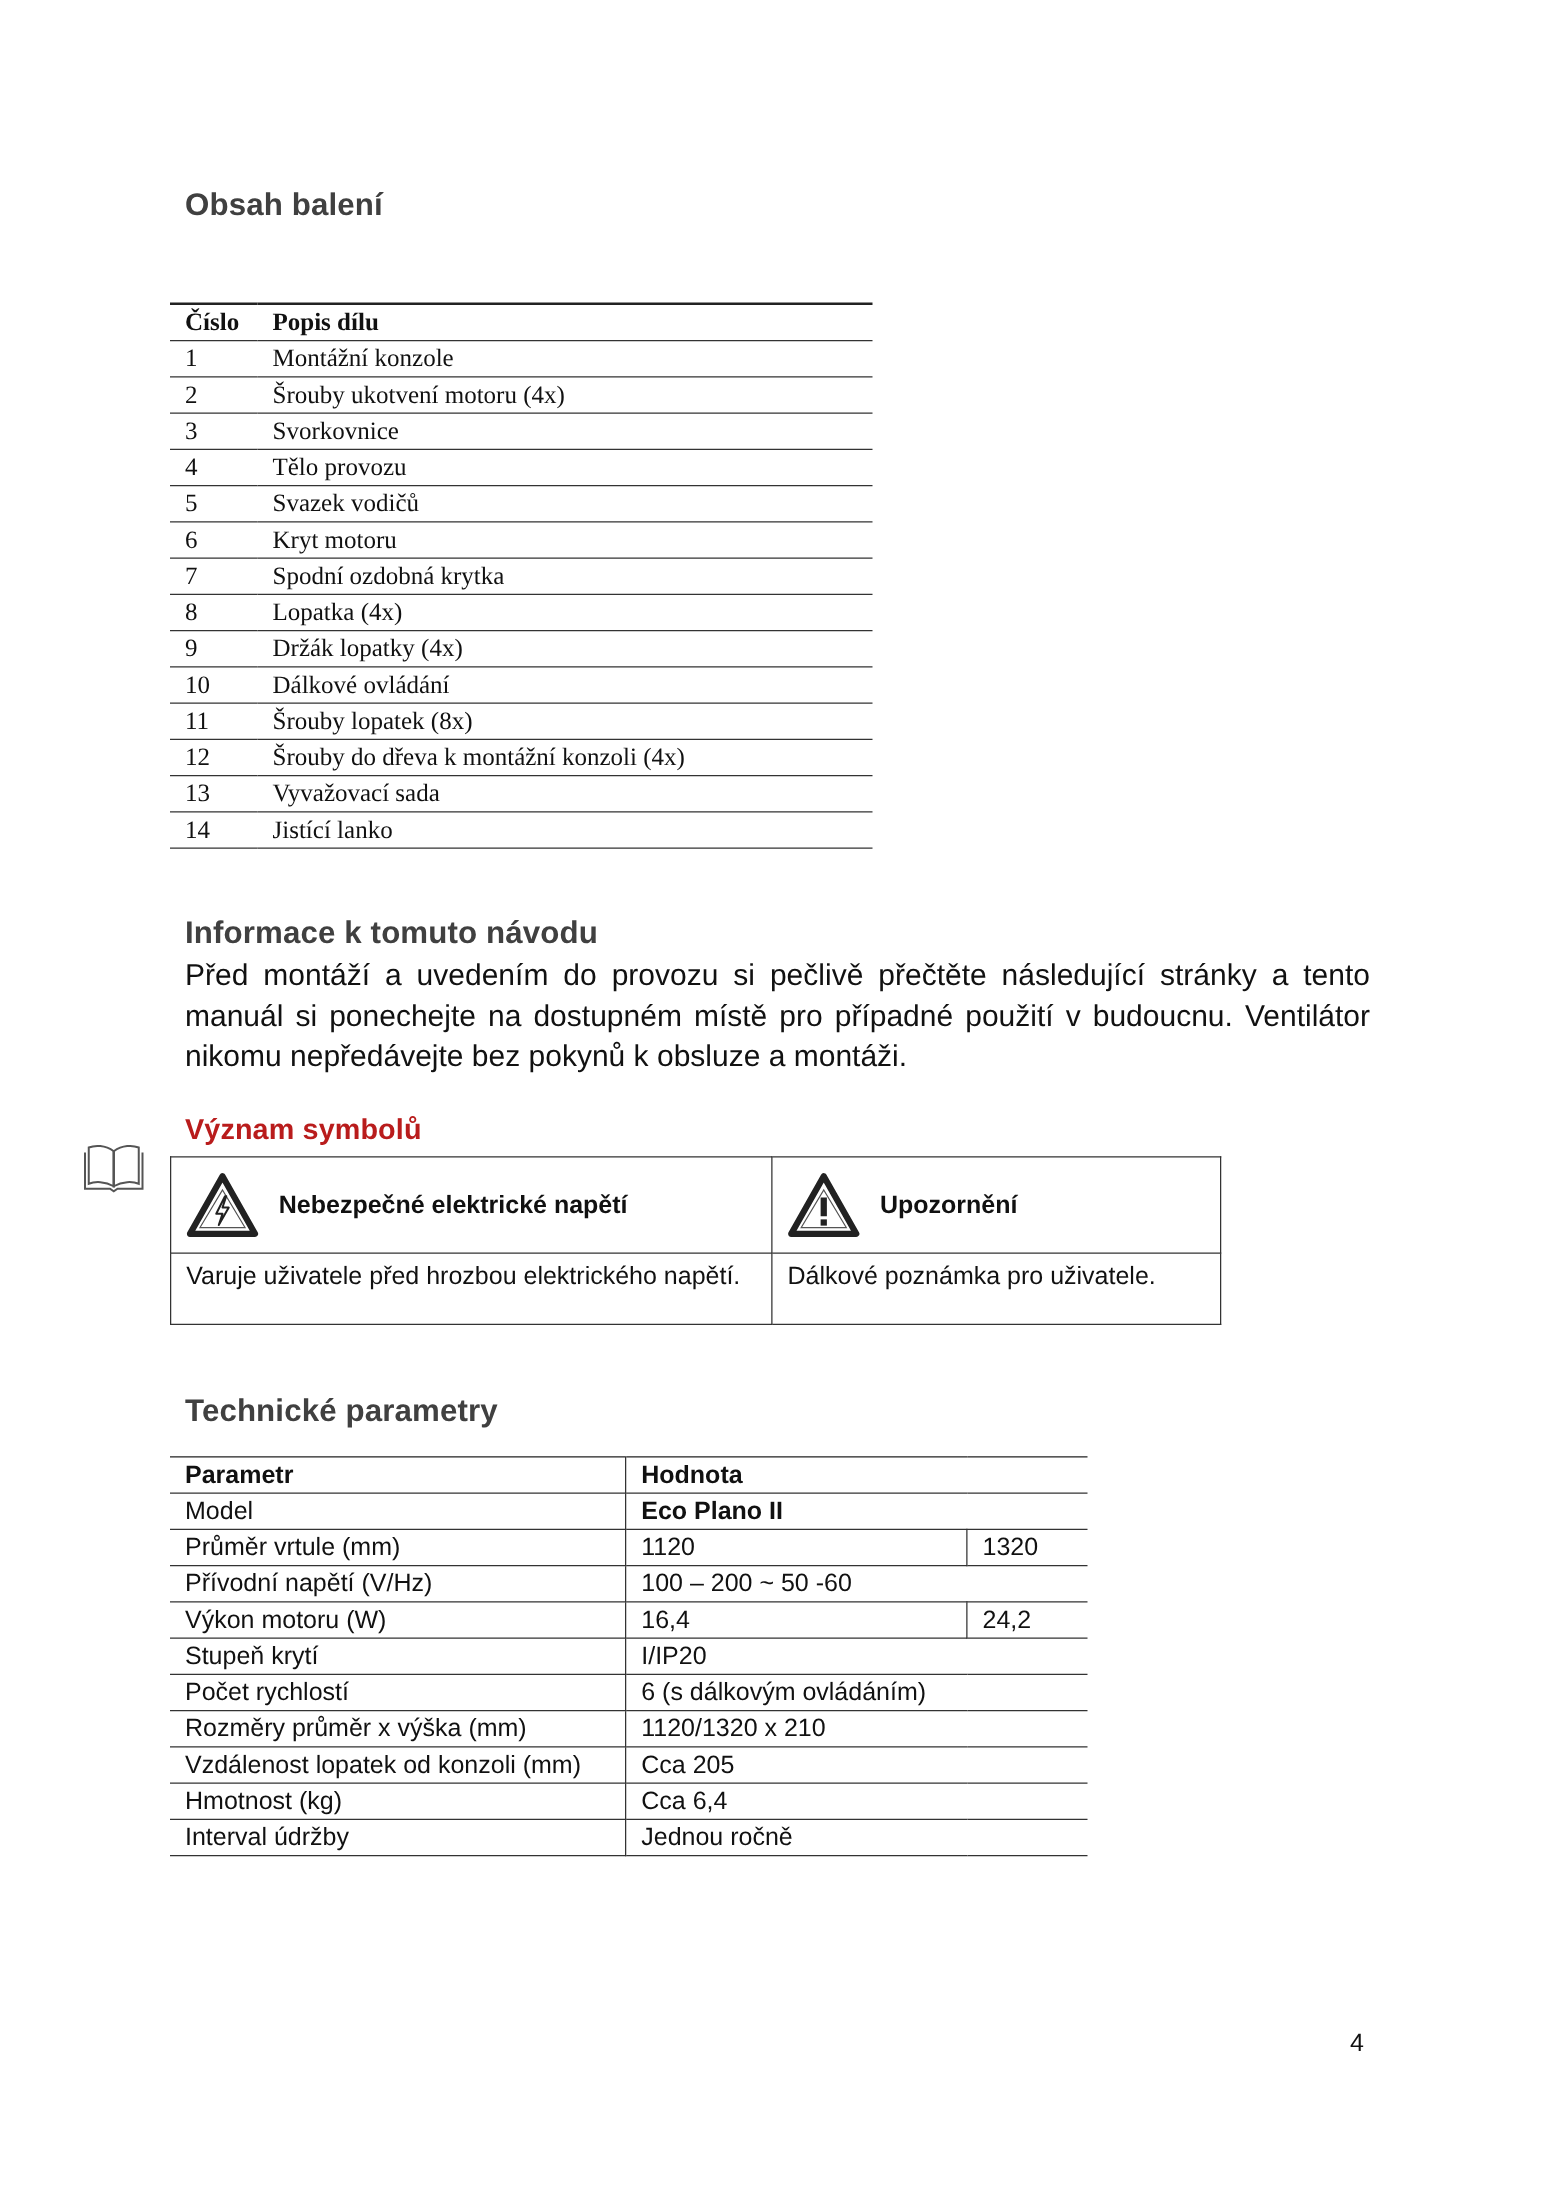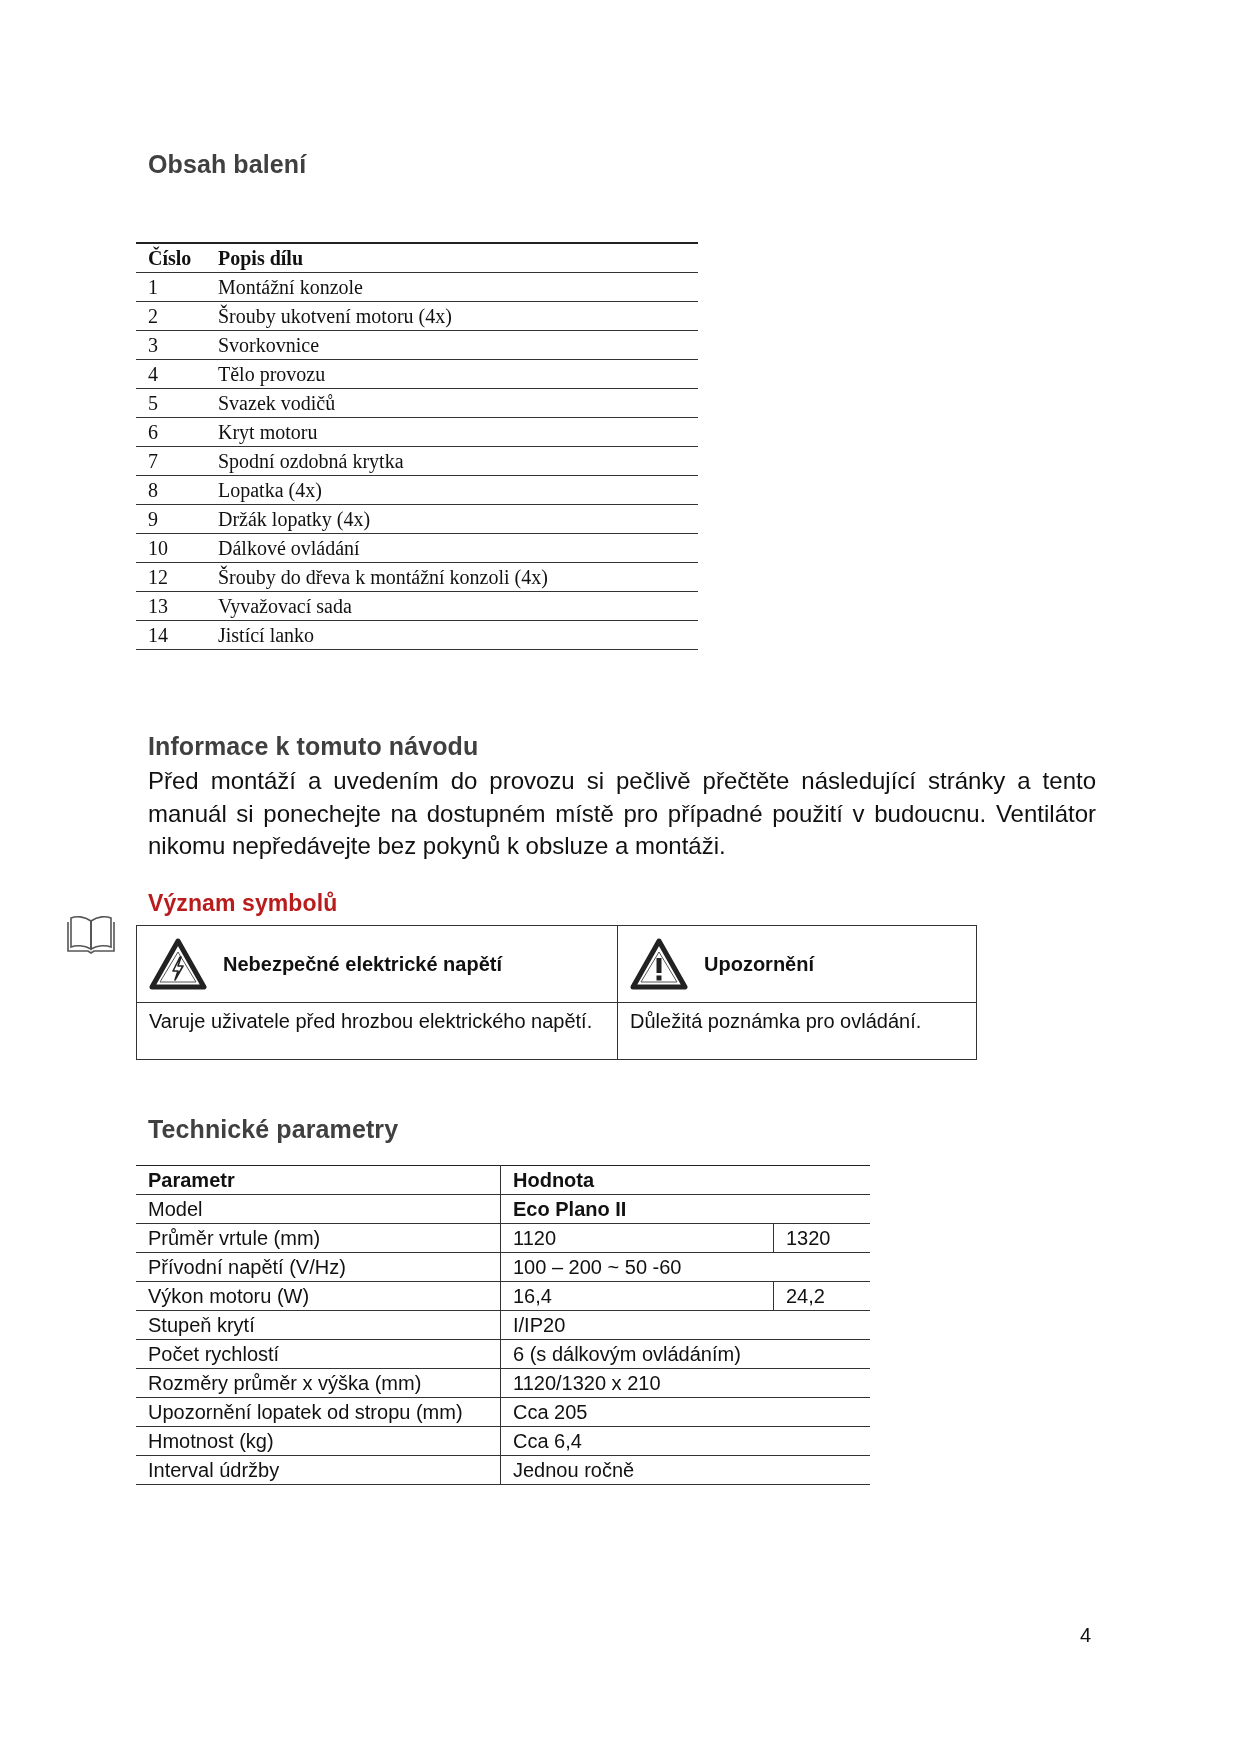--- a/index.html
+++ b/index.html
@@ -76,20 +76,24 @@
         <td class="num">8</td>
         <td>Lopatka (4x)</td>
       </tr>
   <tr>
         <td class="num">9</td>
         <td>Držák lopatky (4x)</td>
       </tr>
   <tr>
         <td class="num">10</td>
         <td>Dálkové ovládání</td>
+      </tr>
+  <tr>
+        <td class="num">11</td>
+        <td>Šrouby lopatek (8x)</td>
       </tr>
   <tr>
         <td class="num">12</td>
         <td>Šrouby do dřeva k montážní konzoli (4x)</td>
       </tr>
   <tr>
         <td class="num">13</td>
         <td>Vyvažovací sada</td>
       </tr>
   <tr>
@@ -136,21 +140,21 @@
         </svg>
         <span>Upozornění</span>
       </div>
     </td>
   </tr>
   <tr>
     <td class="left">
       <div class="sym-desc">Varuje uživatele před hrozbou elektrického napětí.</div>
     </td>
     <td>
-      <div class="sym-desc">Důležitá poznámka pro ovládání.</div>
+      <div class="sym-desc">Dálkové poznámka pro uživatele.</div>
     </td>
   </tr>
 </tbody>
   </table>
 
 <h2 class="h" style="top:1115px;">Technické parametry</h2>
 
 <table id="params">
   <tbody>
       <tr class="head">
@@ -181,21 +185,21 @@
   </tr>
   <tr>
     <td class="pcol">Počet rychlostí</td>
     <td colspan="2">6 (s dálkovým ovládáním)</td>
   </tr>
   <tr>
     <td class="pcol">Rozměry průměr x výška (mm)</td>
     <td colspan="2">1120/1320 x 210</td>
   </tr>
   <tr>
-    <td class="pcol">Upozornění lopatek od stropu (mm)</td>
+    <td class="pcol">Vzdálenost lopatek od konzoli (mm)</td>
     <td colspan="2">Cca 205</td>
   </tr>
   <tr>
     <td class="pcol">Hmotnost (kg)</td>
     <td colspan="2">Cca 6,4</td>
   </tr>
   <tr>
     <td class="pcol">Interval údržby</td>
     <td colspan="2">Jednou ročně</td>
   </tr>

